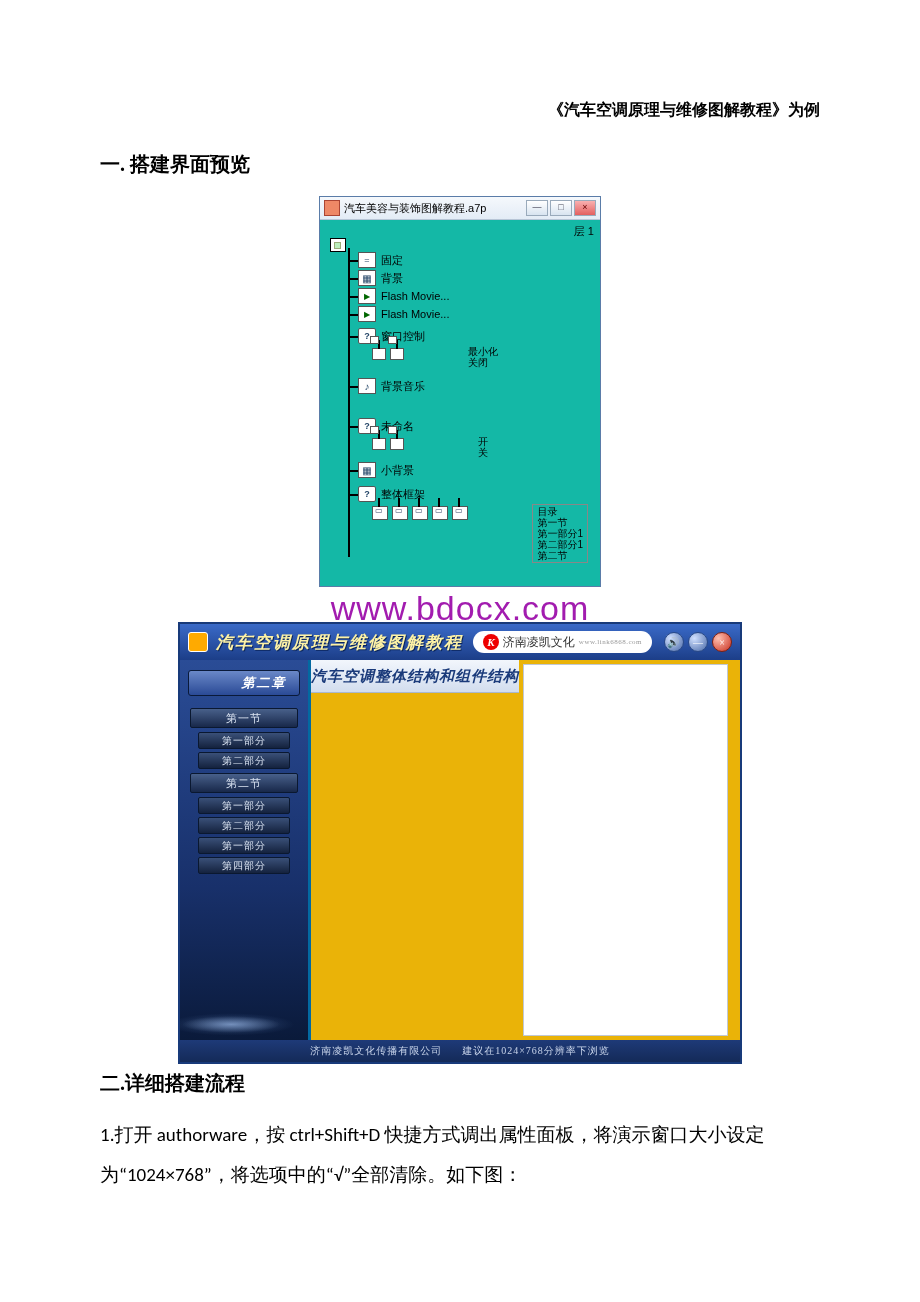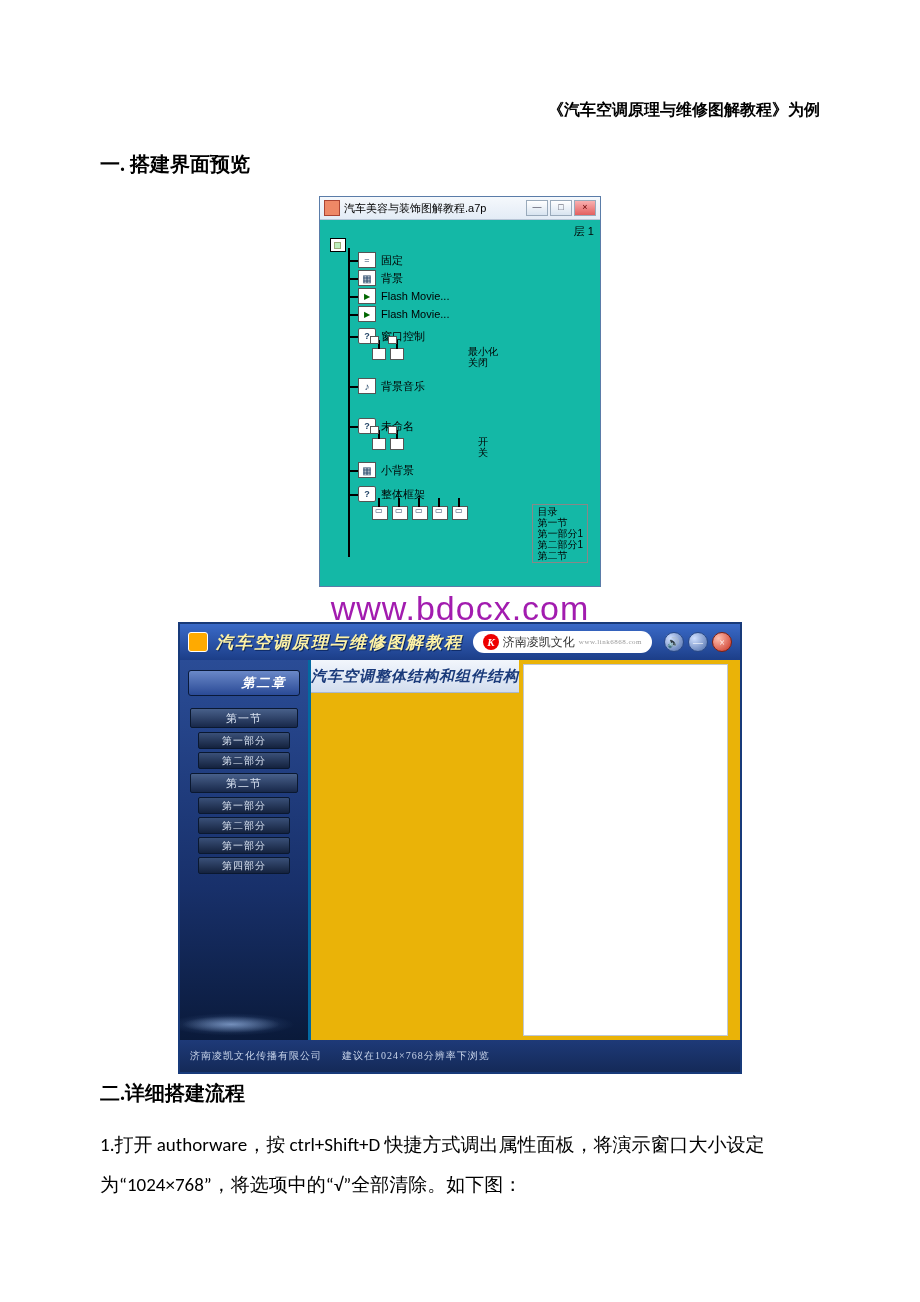--- a/index.html
+++ b/index.html
@@ -301,25 +301,25 @@
     margin: 4px;
     border: 1px solid #c0c8d4;
   }
   .statusbar {
     height: 20px;
     background: #d8dee8;
     border-top: 1px solid #aeb8c6;
     margin: 0 4px 4px 4px;
   }
   .footer {
-    height: 32px;
+    height: 22px;
     background: linear-gradient(#1e3a78, #142a58);
     color: #c8d4ea;
     font-size: 10px;
-    display:flex; align-items:center; justify-content:flex-start;
+    display:flex; align-items:center; justify-content:center;
     letter-spacing: 1px;
   }
   .footer span { margin: 0 10px; }
 </style>
 </head>
 <body>
 
 <div class="page">
 
   <div class="subtitle">《汽车空调原理与维修图解教程》为例</div>

